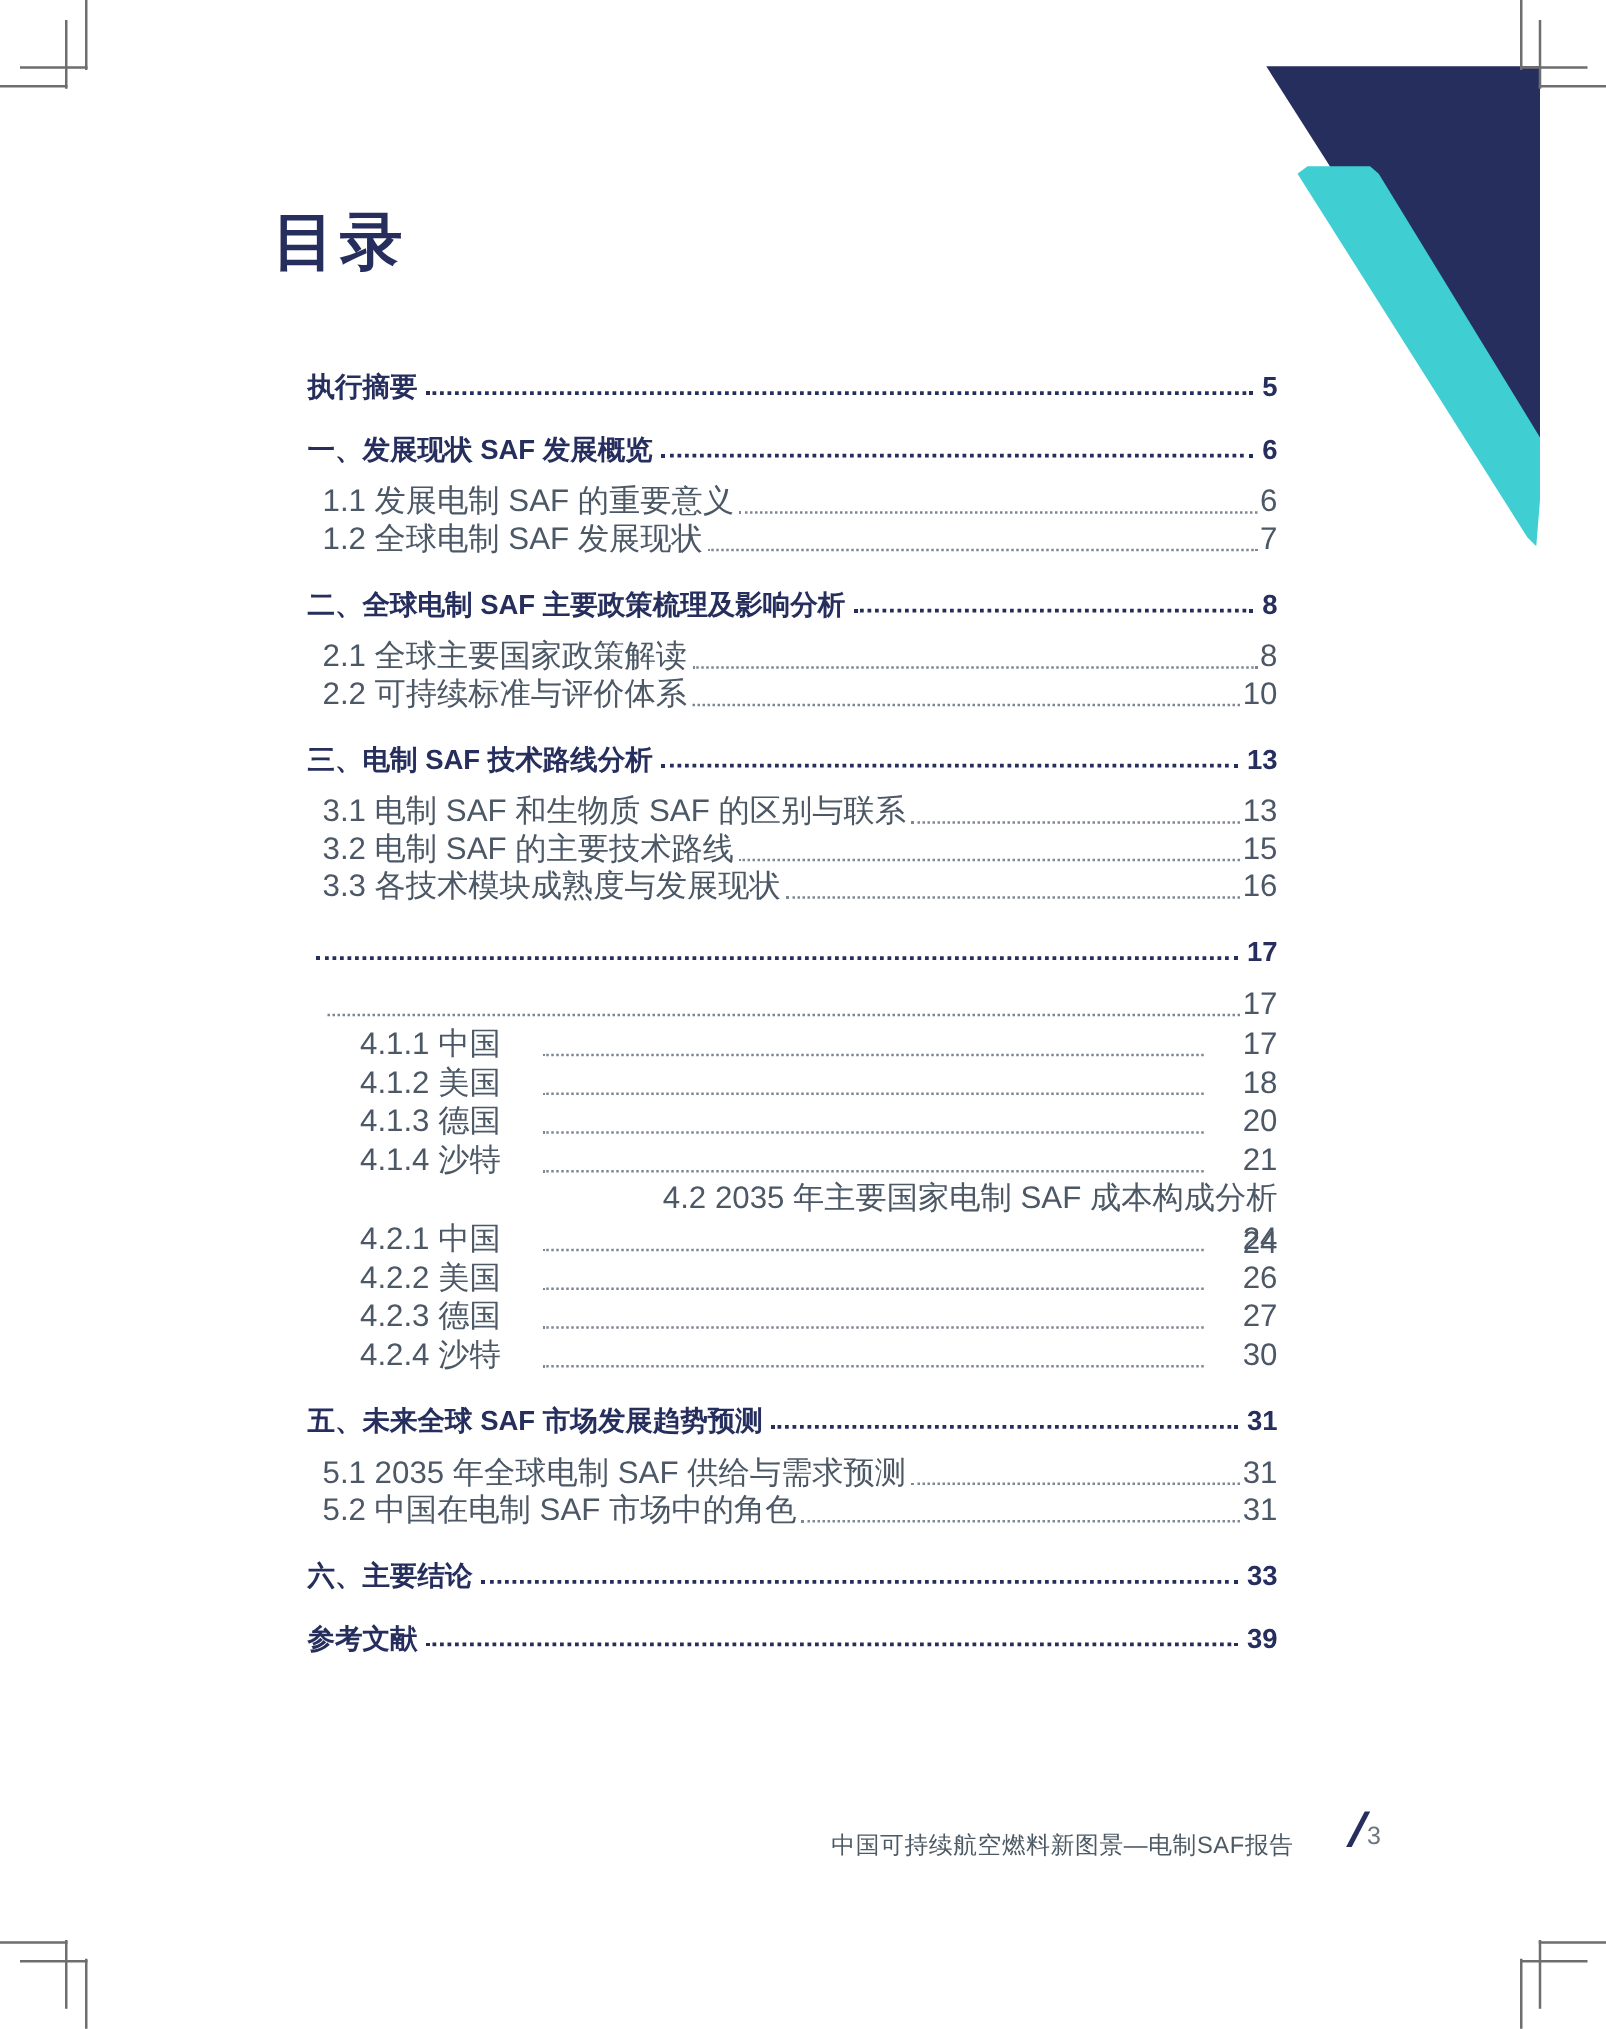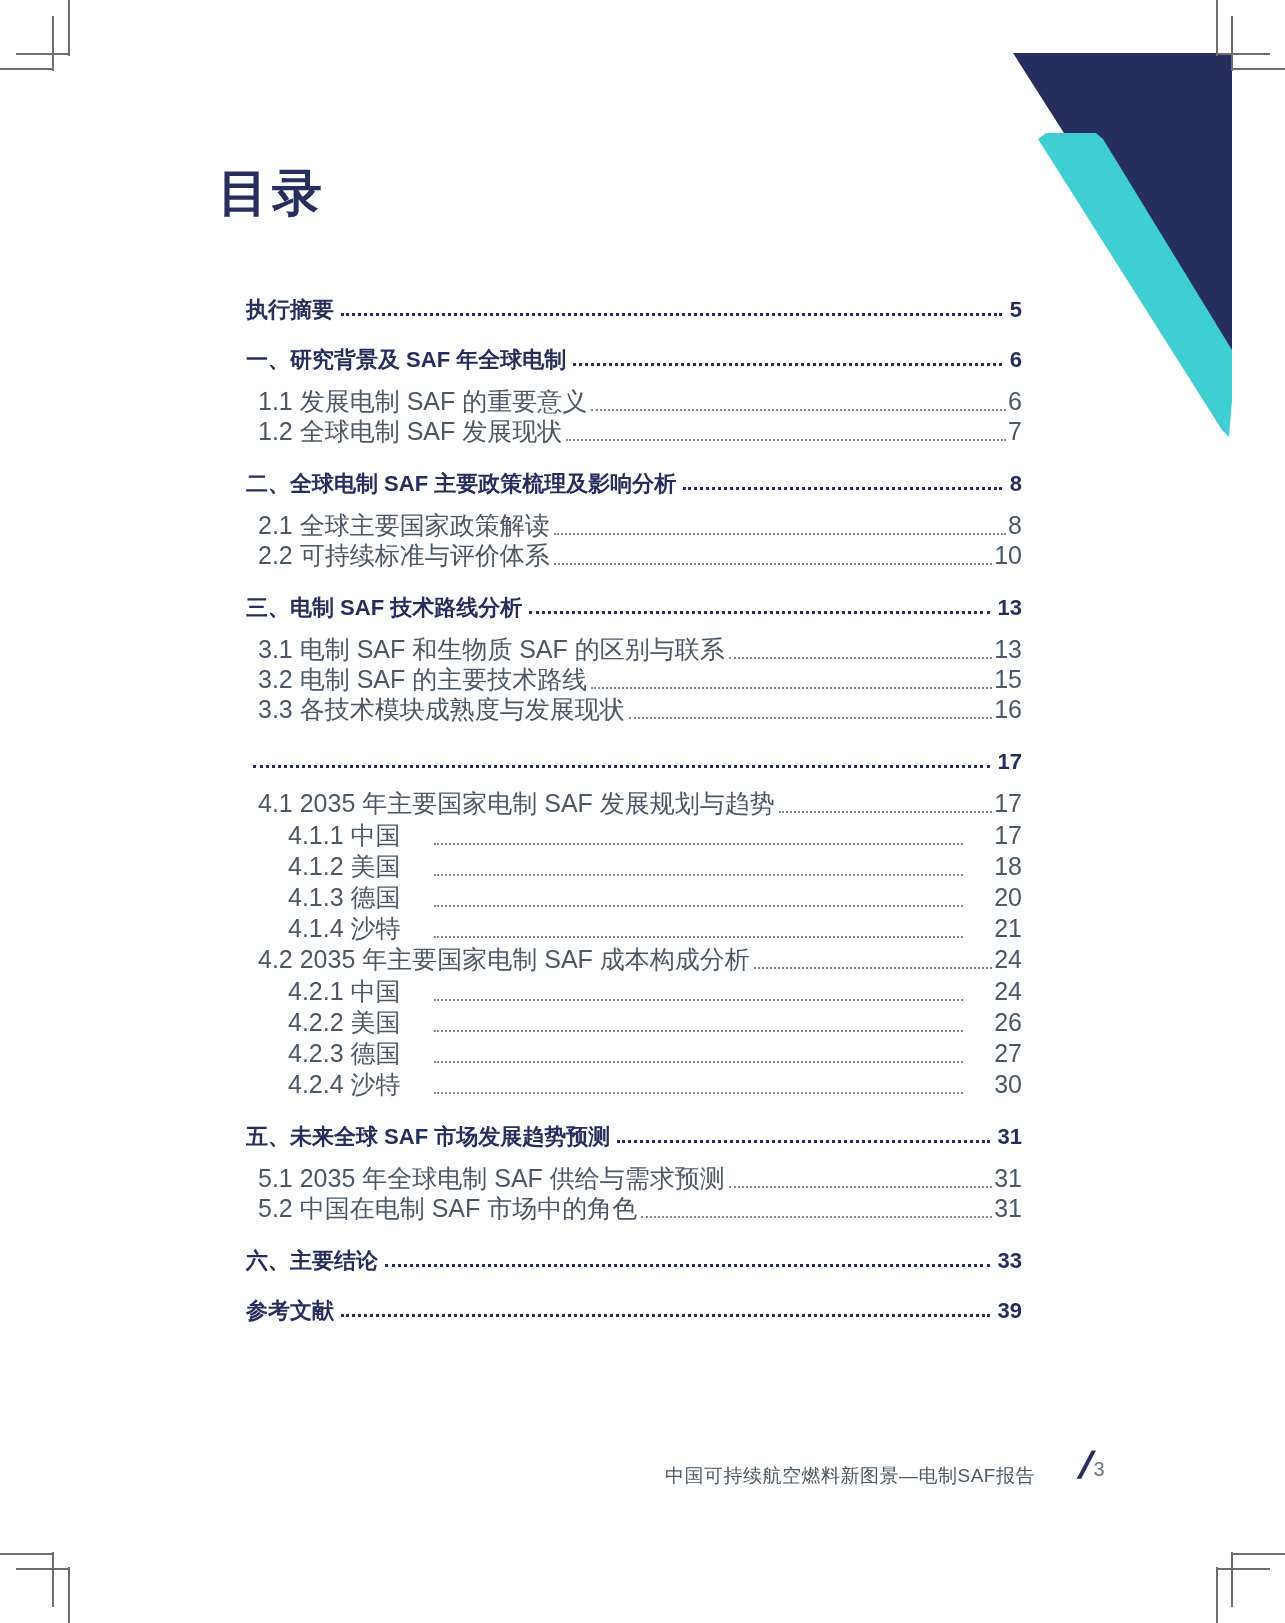--- a/index.html
+++ b/index.html
@@ -39,21 +39,21 @@
   .l1 .label,.l1 .page{font-size:22px;font-weight:bold;color:var(--navy);}
   .l1 .page{padding-left:3px;}
   .toc .row:first-child{margin-top:0;}
   .l2,.l3{color:var(--sub);}
   .l2 .label,.l2 .page,.l3 .label,.l3 .page{font-size:25px;color:var(--sub);}
   .l2 .dots,.l3 .dots{border-bottom:2px dotted var(--subdots);margin:0 2px 5px 4px;}
   .l2{padding-left:40px;}
   .l3{padding-left:70px;margin-top:1px;gap:29px;}
   .l1 + .l2{margin-top:14px;}
   .l2 + .l3{margin-top:2px;}
-  .l3 + .l2{margin-top:1px;}
+  .l3 + .l2{margin-top:1px;flex-direction:column;}
   
   .footer-title{
     position:absolute;top:1463px;left:665px;
     font-size:19px;color:#4d5a64;letter-spacing:0.5px;text-align:center;
   }
   .footer-pageno{
     position:absolute;top:1446px;left:1080px;
     display:flex;align-items:flex-start;
   }
   .footer-pageno .slash{
@@ -94,21 +94,21 @@
 
 <h1 class="page-title">目录</h1>
 
 <nav class="toc">
     <div class="row l1">
     <span class="label">执行摘要</span>
     <span class="dots"></span>
     <span class="page">5</span>
   </div>
     <div class="row l1">
-    <span class="label">一、研究背景及 SAF 年全球电制</span>
+    <span class="label">一、发展现状 SAF 发展概览</span>
     <span class="dots"></span>
     <span class="page">6</span>
   </div>
     <div class="row l2">
     <span class="label">1.1 发展电制 SAF 的重要意义</span>
     <span class="dots"></span>
     <span class="page">6</span>
   </div>
     <div class="row l2">
     <span class="label">1.2 全球电制 SAF 发展现状</span>
@@ -148,21 +148,20 @@
     <div class="row l2">
     <span class="label">3.3 各技术模块成熟度与发展现状</span>
     <span class="dots"></span>
     <span class="page">16</span>
   </div>
     <div class="row l1">
     <span class="dots"></span>
     <span class="page">17</span>
   </div>
     <div class="row l2">
-    <span class="label">4.1 2035 年主要国家电制 SAF 发展规划与趋势</span>
     <span class="dots"></span>
     <span class="page">17</span>
   </div>
     <div class="row l3">
     <span class="label">4.1.1 中国</span>
     <span class="dots"></span>
     <span class="page">17</span>
   </div>
     <div class="row l3">
     <span class="label">4.1.2 美国</span>

